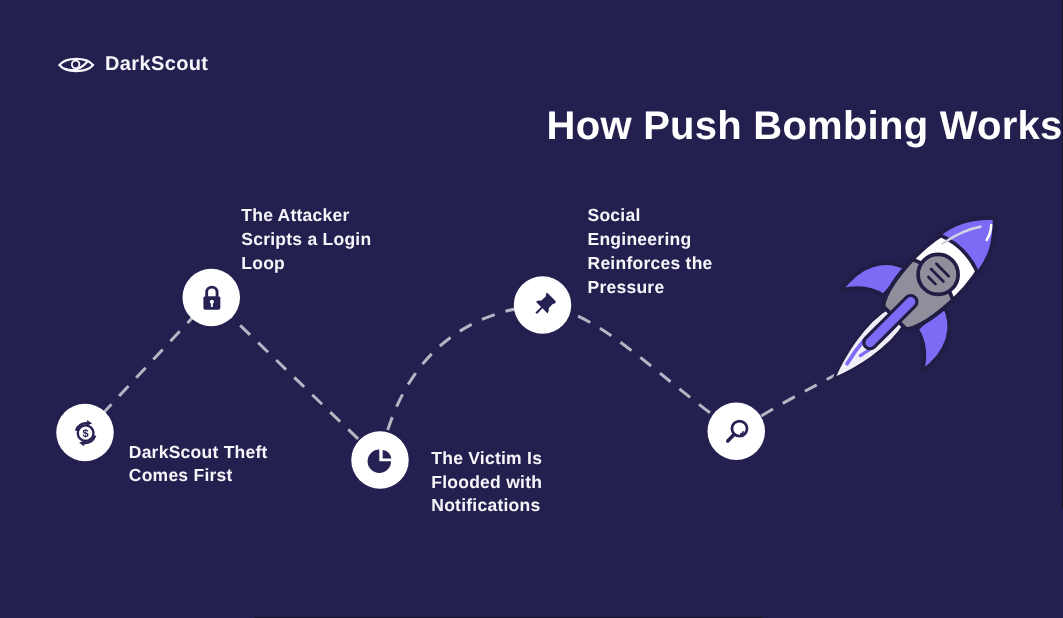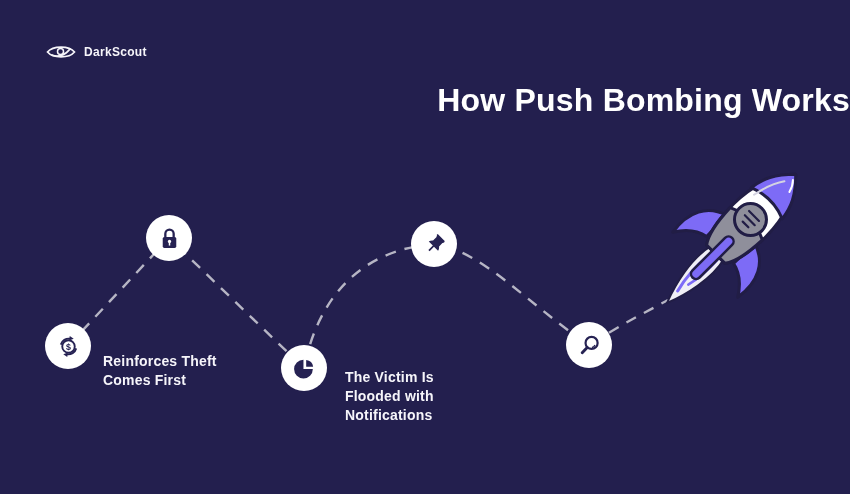--- a/index.html
+++ b/index.html
@@ -4,42 +4,42 @@
 <style>
   html,body{margin:0;padding:0;background:#111;}
   .canvas{
     position:relative;width:850px;height:494px;overflow:hidden;
     background:#231f4e;
     font-family:"Liberation Sans", sans-serif;
   }
   .overlay-svg{position:absolute;left:0;top:0;width:850px;height:494px;z-index:1;}
   .logo{position:absolute;left:46px;top:42px;display:flex;align-items:center;gap:8px;z-index:2;}
   .logo-icon{width:30px;height:20px;display:block;}
-  .brand{color:#f6f5fa;font-size:12px;font-weight:700;letter-spacing:.3px;}
+  .brand{color:#f6f5fa;font-size:16px;font-weight:700;letter-spacing:.3px;}
   .title{
     position:absolute;left:0;top:82px;width:100%;text-align:right;z-index:2;
     color:#ffffff;font-size:32px;font-weight:700;letter-spacing:.2px;
   }
   .step-circle{
     position:absolute;width:46px;height:46px;border-radius:50%;background:#ffffff;
     display:flex;align-items:center;justify-content:center;z-index:2;
     box-shadow:0 0 0 0 transparent;
   }
   .step-circle svg{width:25px;height:25px;display:block;}
   .step-label{
     position:absolute;z-index:2;color:#f6f5fa;font-size:14px;font-weight:700;
     line-height:19px;white-space:pre-line;letter-spacing:.2px;
   }
   
   .c1{left:45px;top:323px;}  .c2{left:146px;top:215px;}
   .c3{left:281px;top:345px;} .c4{left:411px;top:221px;}
   .c5{left:566px;top:322px;}
   
   .l1{left:103px;top:352px;} .l2{left:193px;top:163px;}
-  .l3{left:345px;top:368px;} .l4{left:470px;top:163px;}
+  .l3{left:345px;top:357px;} .l4{left:470px;top:163px;}
   .l5{left:623px;top:352px;}
 </style>
 </head>
 <body>
 
 <div class="canvas">
 
   <svg class="overlay-svg" viewBox="0 0 850 494">
 
     <path d="M 68 346 L 169 238 L 304 368 C 318 298 360 250 434 244 C 482 250 530 306 589 345 C 622 324 646 312 668 300" fill="none" stroke="#b6b5c4" stroke-width="2.4" stroke-dasharray="11 9"></path>
@@ -83,47 +83,54 @@
   <div class="step-circle c1">
     <svg viewBox="0 0 24 24">
       <circle cx="12" cy="12" r="6" fill="none" stroke="#262253" stroke-width="1.8"></circle>
       <text x="12" y="15" text-anchor="middle" font-size="8.5" font-weight="bold" fill="#262253" font-family="Liberation Sans, sans-serif">$</text>
       <path d="M 4.6 10.2 A 8 8 0 0 1 13.6 4.5" fill="none" stroke="#262253" stroke-width="1.8"></path>
       <path d="M 13.2 1.9 L 17 4.6 L 12.6 6.3 Z" fill="#262253"></path>
       <path d="M 19.4 13.8 A 8 8 0 0 1 10.4 19.5" fill="none" stroke="#262253" stroke-width="1.8"></path>
       <path d="M 10.8 22.1 L 7 19.4 L 11.4 17.7 Z" fill="#262253"></path>
     </svg>
   </div>
-  <div class="step-label l1">Reinforces Theft
+  <div class="step-label l1">DarkScout Theft
 Comes First</div>
 
   <div class="step-circle c2">
     <svg viewBox="0 0 24 24">
       <path d="M 8 11 V 7.5 a 4 4 0 0 1 8 0 V 11" fill="none" stroke="#262253" stroke-width="2.2"></path>
       <rect x="5.5" y="10.5" width="13" height="10.5" rx="1.6" fill="#262253"></rect>
       <circle cx="12" cy="14.8" r="1.6" fill="#ffffff"></circle>
       <rect x="11.3" y="15.6" width="1.4" height="3.2" fill="#ffffff"></rect>
     </svg>
   </div>
+  <div class="step-label l2">The Attacker
+Scripts a Login
+Loop</div>
 
   <div class="step-circle c3">
     <svg viewBox="0 0 24 24">
       <path d="M 11 12.5 L 11 3.5 A 9 9 0 1 0 20 12.5 Z" fill="#262253"></path>
       <path d="M 13.6 10.4 L 13.6 3.9 A 7.5 7.5 0 0 1 20.3 10.4 Z" fill="#262253"></path>
     </svg>
   </div>
   <div class="step-label l3">The Victim Is
 Flooded with
 Notifications</div>
 
   <div class="step-circle c4">
     <svg viewBox="0 0 24 24">
       <path d="M 14.2 2.6 c .5 -.5 1.2 -.4 1.6 .1 l 5.5 5.5 c .5 .4 .6 1.1 .1 1.6 l -.3 .3 c -.4 .4 -.9 .5 -1.5 .4 l -3.2 3.4 c .1 1.7 -.2 3.1 -1 4.1 l -3.9 -3.9 -4.2 4.3 -1.2 -1.2 4.3 -4.2 -3.9 -3.9 c 1 -.8 2.4 -1.1 4.1 -1 l 3.4 -3.2 c -.1 -.6 0 -1.1 .4 -1.5 z" fill="#262253"></path>
     </svg>
   </div>
+  <div class="step-label l4">Social
+Engineering
+Reinforces the
+Pressure</div>
 
   <div class="step-circle c5">
     <svg viewBox="0 0 24 24">
       <circle cx="14" cy="9.5" r="5.8" fill="none" stroke="#262253" stroke-width="2.1"></circle>
       <path d="M 9.8 14 L 5 19" fill="none" stroke="#262253" stroke-width="2.8" stroke-linecap="round"></path>
       <path d="M 17.2 11.5 A 3.6 3.6 0 0 1 14.4 13.9" fill="none" stroke="#262253" stroke-width="1.3"></path>
     </svg>
   </div>
 
 </div>

